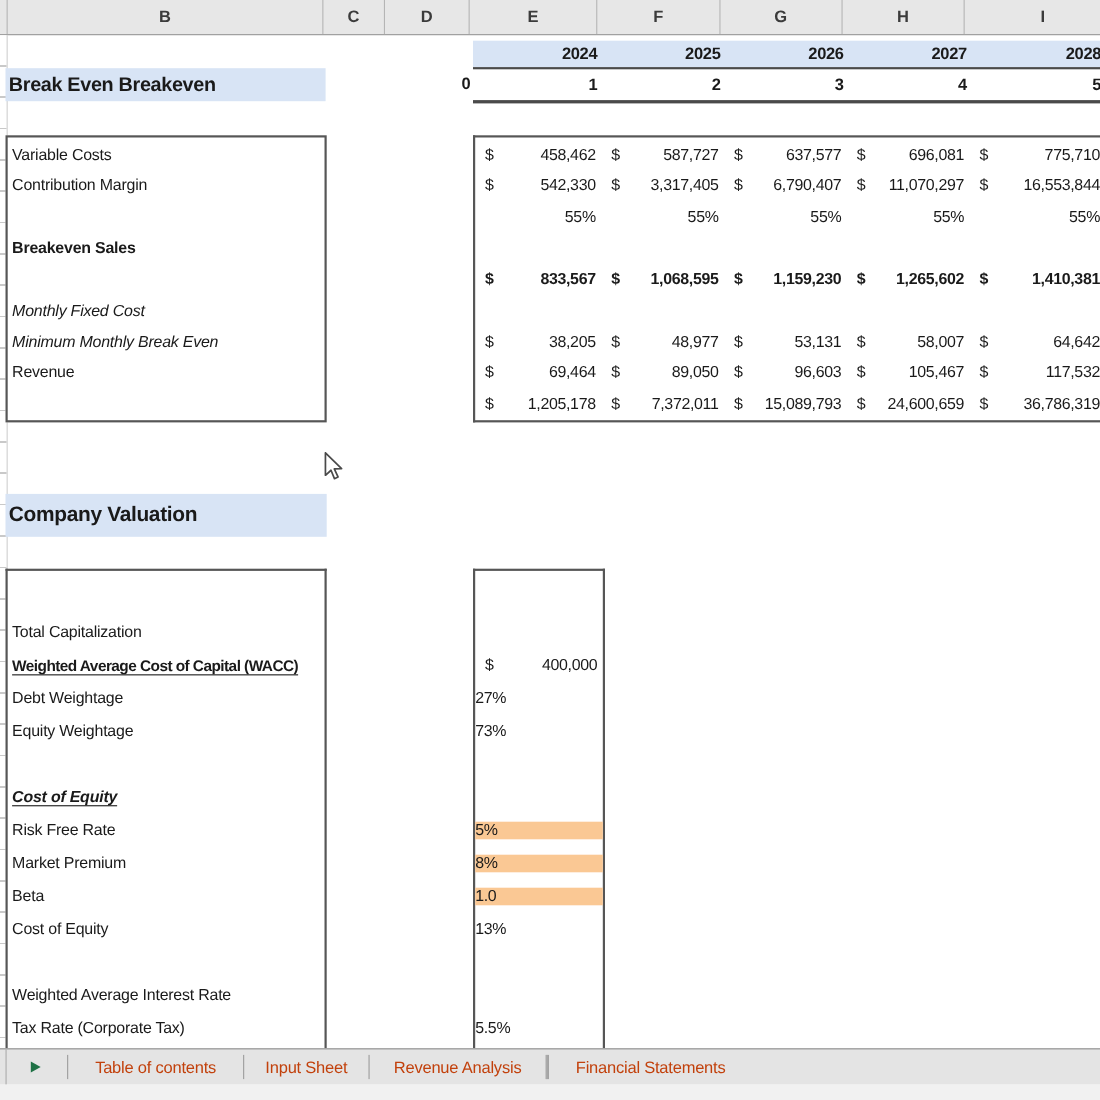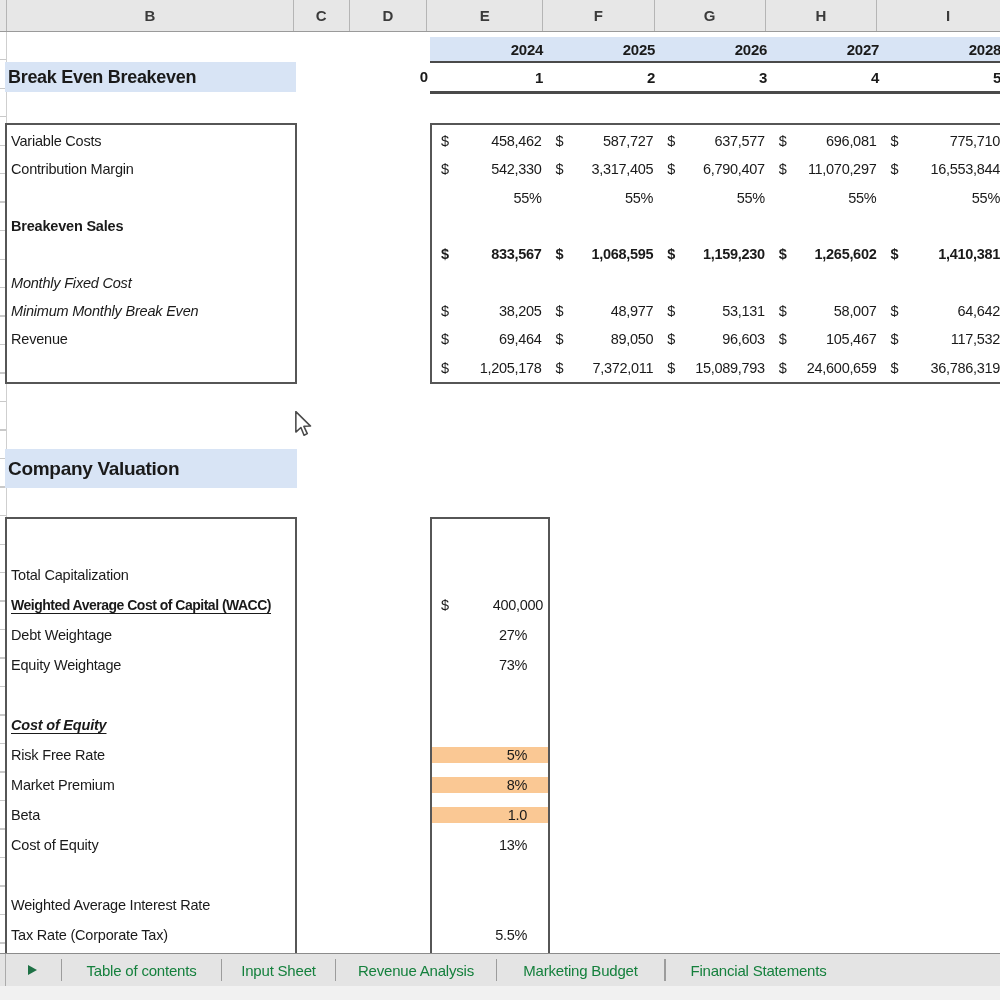--- a/index.html
+++ b/index.html
@@ -61,37 +61,37 @@
   
   .t2labels{position:absolute;left:5px;top:517px;width:292px;height:436px;border:2px solid var(--border-dark);
     border-bottom:none;background:#fff;padding-top:11px;}
   .t2values{position:absolute;left:430px;top:517px;width:120px;height:436px;border:2px solid var(--border-dark);
     border-bottom:none;background:#fff;padding-top:11px;}
   .t2row{height:30px;display:flex;align-items:center;}
   .t2row.heading{font-weight:bold;text-decoration:underline;text-underline-offset:3px;font-size:14px;letter-spacing:-0.5px;}
   .t2row.subheading{font-weight:bold;font-style:italic;text-decoration:underline;text-underline-offset:3px;}
   .v2cell{font-size:14.5px;letter-spacing:-0.3px;width:100%;}
   .v2cell.cur{display:flex;justify-content:space-between;padding:0 5px 0 9px;}
-  .v2cell.pct{display:flex;justify-content:flex-end;padding-right:21px;}
+  .v2cell.pct{display:flex;justify-content:flex-start;padding-right:21px;}
   .v2cell.input{background:var(--input-cell-bg);}
   .v2cell.range-end{border-bottom:2px solid var(--border-dark);}
 
   
   .cursor{position:absolute;left:293px;top:411px;pointer-events:none;}
 
   
   .tabbar{position:absolute;left:0;top:953px;width:1000px;height:33px;background:var(--tab-bar-bg);
     border-top:1px solid #8C8C8C;display:flex;align-items:center;}
   .tabcorner{width:6px;height:100%;border-right:1px solid #ABABAB;}
   .navarrow{width:0;height:0;border-left:9px solid var(--tab-arrow-green);
     border-top:5.5px solid transparent;border-bottom:5.5px solid transparent;margin-left:22px;}
   .tabs{display:flex;align-items:center;height:100%;margin-left:24px;}
   .tabsep{width:1px;height:22px;background:#9C9C9C;}
   .sheettab{height:100%;display:flex;align-items:center;justify-content:center;
-    font-size:15px;color:#15803d;white-space:nowrap;letter-spacing:-0.2px;}
+    font-size:15px;color:#c2410c;white-space:nowrap;letter-spacing:-0.2px;}
   .bottomstrip{position:absolute;left:0;top:986px;width:1000px;height:14px;background:#F1F1F1;}
 </style>
 </head>
 <body>
 
 <div id="stage">
 
   <div class="colheader">
     <div class="corner"></div>
   <div class="colcell" style="width: 289px;">B</div>
@@ -397,21 +397,20 @@
     <div class="tabcorner"></div>
     <div class="navarrow"></div>
     <div class="tabs">
         <div class="tabsep"></div>
         <div class="sheettab" style="width: 159px;">Table of contents</div>
         <div class="tabsep"></div>
         <div class="sheettab" style="width: 113px;">Input Sheet</div>
         <div class="tabsep"></div>
         <div class="sheettab" style="width: 160px;">Revenue Analysis</div>
         <div class="tabsep"></div>
-        <div class="sheettab" style="width: 167px;">Marketing Budget</div>
         <div class="tabsep"></div>
         <div class="tabsep"></div>
         <div class="sheettab" style="width: 185px;">Financial Statements</div>
       </div>
   </div>
   <div class="bottomstrip"></div>
 
 </div>
 
 </body></html>

